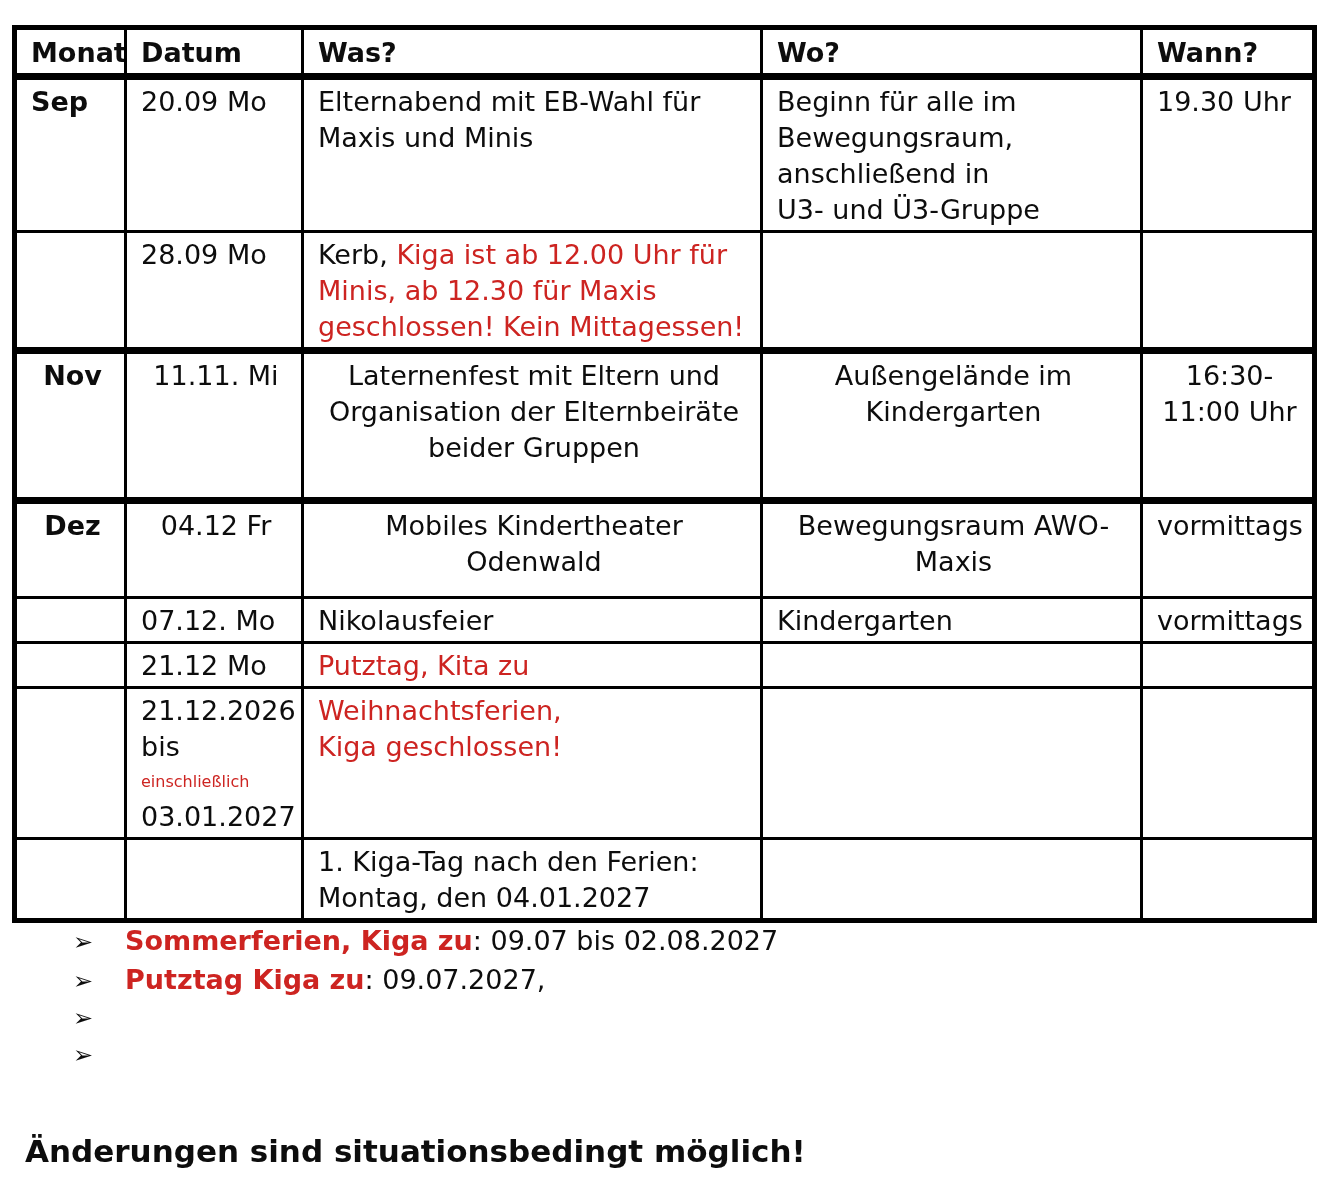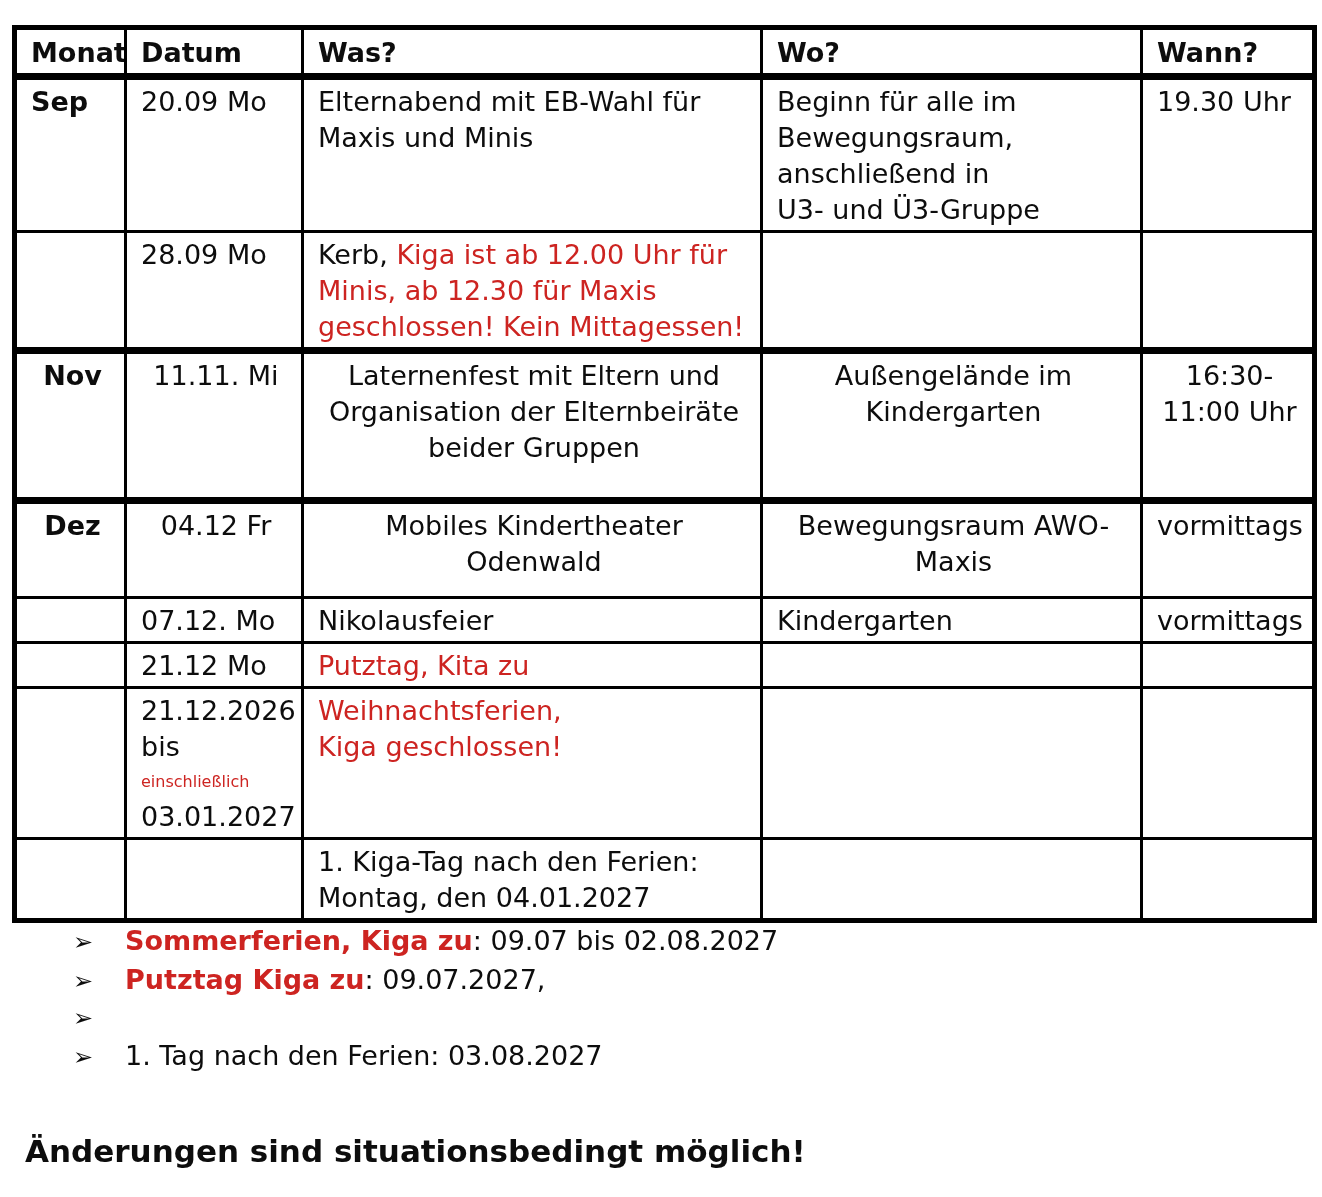--- a/index.html
+++ b/index.html
@@ -199,18 +199,17 @@
     </div>
     <div class="bullet">
       <span class="arrow">➢</span>
       <span><span class="label-red">Putztag Kiga zu</span><span>: 09.07.2027,</span></span>
     </div>
     <div class="bullet">
       <span class="arrow">➢</span>
     </div>
     <div class="bullet">
       <span class="arrow">➢</span>
-      <span><span class="label-red"></span><span>1. Tag nach den Ferien: 03.08.2027</span></span>
     </div>
   </div>
 </div>
 
 <div class="note">Änderungen sind situationsbedingt möglich!</div>
 
 </body></html>

